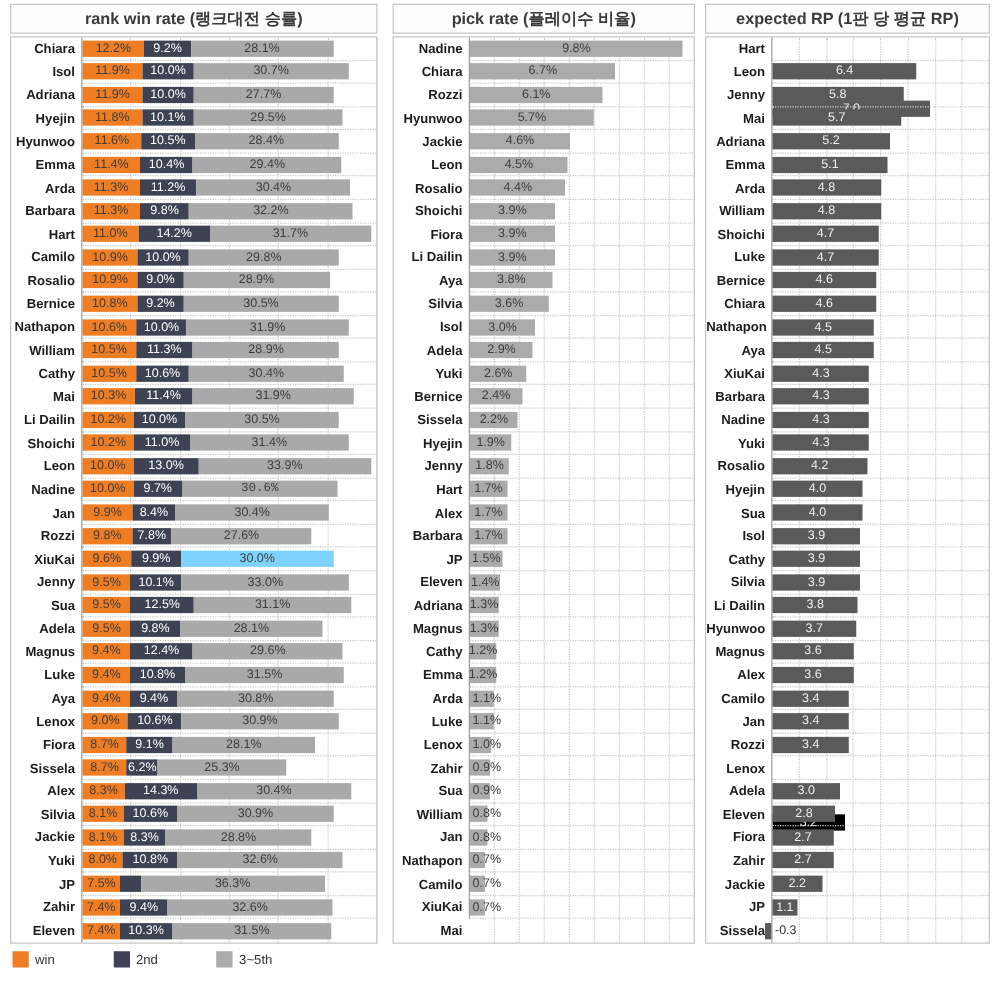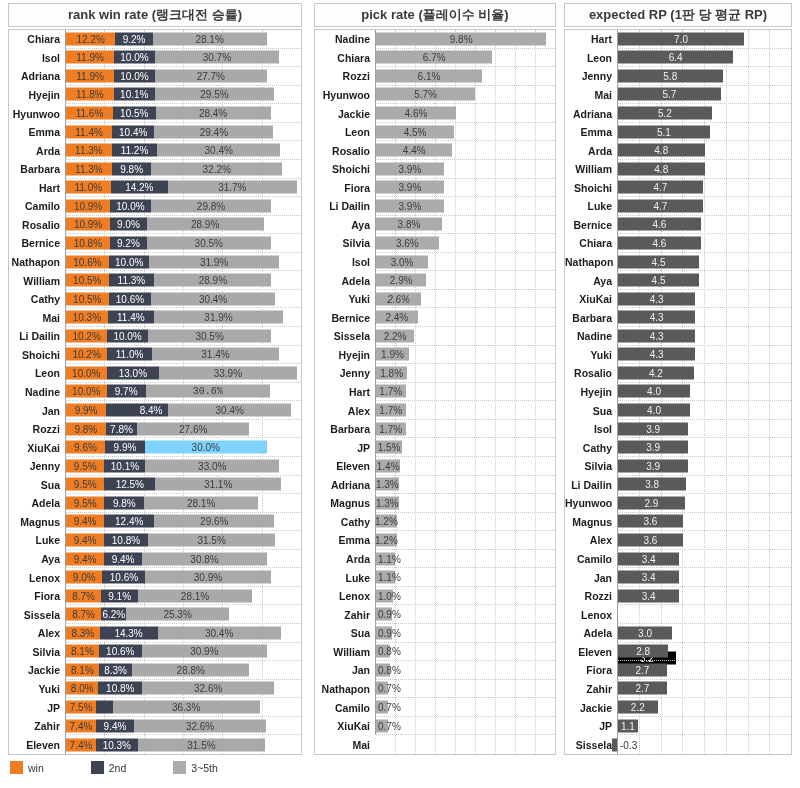--- a/index.html
+++ b/index.html
@@ -370,21 +370,21 @@
               </div>
             </div>
           </div>
           <div class="row">
             <div class="lbl">Jan</div>
             <div class="plot">
               <div class="stack">
                 <div class="seg" style="width: 17.069%; background: rgb(238, 125, 35);">
                   <span class="seglbl" style="color: rgb(61, 61, 61);">9.9%</span>
                 </div>
-                <div class="seg" style="width: 14.4828%; background: rgb(61, 67, 83); padding-left: 28px;">
+                <div class="seg" style="width: 14.4828%; background: rgb(61, 67, 83);">
                   <span class="seglbl" style="color: rgb(255, 255, 255);">8.4%</span>
                 </div>
                 <div class="seg" style="width: 52.4138%; background: rgb(169, 169, 169);">
                   <span class="seglbl" style="color: rgb(61, 61, 61);">30.4%</span>
                 </div>
               </div>
             </div>
           </div>
           <div class="row">
             <div class="lbl">Rozzi</div>
@@ -799,21 +799,21 @@
             <div class="lbl">Adela</div>
             <div class="plot">
               <div class="bar" style="background: rgb(171, 171, 171); width: 28.1553%;">
                 <span class="vlbl" style="color: rgb(61, 61, 61);">2.9%</span>
               </div>
             </div>
           </div>
           <div class="row">
             <div class="lbl">Yuki</div>
             <div class="plot">
-              <div class="bar" style="background: rgb(171, 171, 171); width: 25.2427%; font-style: italic;">
+              <div class="bar" style="background: rgb(171, 171, 171); width: 25.2427%;">
                 <span class="vlbl" style="color: rgb(61, 61, 61);">2.6%</span>
               </div>
             </div>
           </div>
           <div class="row">
             <div class="lbl">Bernice</div>
             <div class="plot">
               <div class="bar" style="background: rgb(171, 171, 171); width: 23.301%;">
                 <span class="vlbl" style="color: rgb(61, 61, 61);">2.4%</span>
               </div>
@@ -1002,21 +1002,21 @@
           <div class="vline" style="left: 139px;"></div>
           <div class="vline" style="left: 160.75px;"></div>
           <div class="vline" style="left: 182.5px;"></div>
           <div class="vline" style="left: 204.25px;"></div>
           <div class="vline" style="left: 226px;"></div>
         </div>
       <div class="rows">
           <div class="row">
             <div class="lbl">Hart</div>
             <div class="plot">
-              <div class="bar" style="background: rgb(90, 90, 90); width: 72.9167%;">
+              <div class="bar" style="background: rgb(90, 90, 90); width: 72.9167%; margin-top: 48px;">
                 <span class="vlbl" style="color: rgb(240, 240, 240);">7.0</span>
               </div>
             </div>
           </div>
           <div class="row">
             <div class="lbl">Leon</div>
             <div class="plot">
               <div class="bar" style="background: rgb(90, 90, 90); width: 66.6667%;">
                 <span class="vlbl" style="color: rgb(240, 240, 240);">6.4</span>
               </div>
@@ -1203,21 +1203,21 @@
             <div class="plot">
               <div class="bar" style="background: rgb(90, 90, 90); width: 39.5833%;">
                 <span class="vlbl" style="color: rgb(240, 240, 240);">3.8</span>
               </div>
             </div>
           </div>
           <div class="row">
             <div class="lbl">Hyunwoo</div>
             <div class="plot">
               <div class="bar" style="background: rgb(90, 90, 90); width: 38.5417%;">
-                <span class="vlbl" style="color: rgb(240, 240, 240);">2.9</span>
+                <span class="vlbl" style="color: rgb(240, 240, 240);">3.7</span>
               </div>
             </div>
           </div>
           <div class="row">
             <div class="lbl">Magnus</div>
             <div class="plot">
               <div class="bar" style="background: rgb(90, 90, 90); width: 37.5%;">
                 <span class="vlbl" style="color: rgb(240, 240, 240);">3.6</span>
               </div>
             </div>

